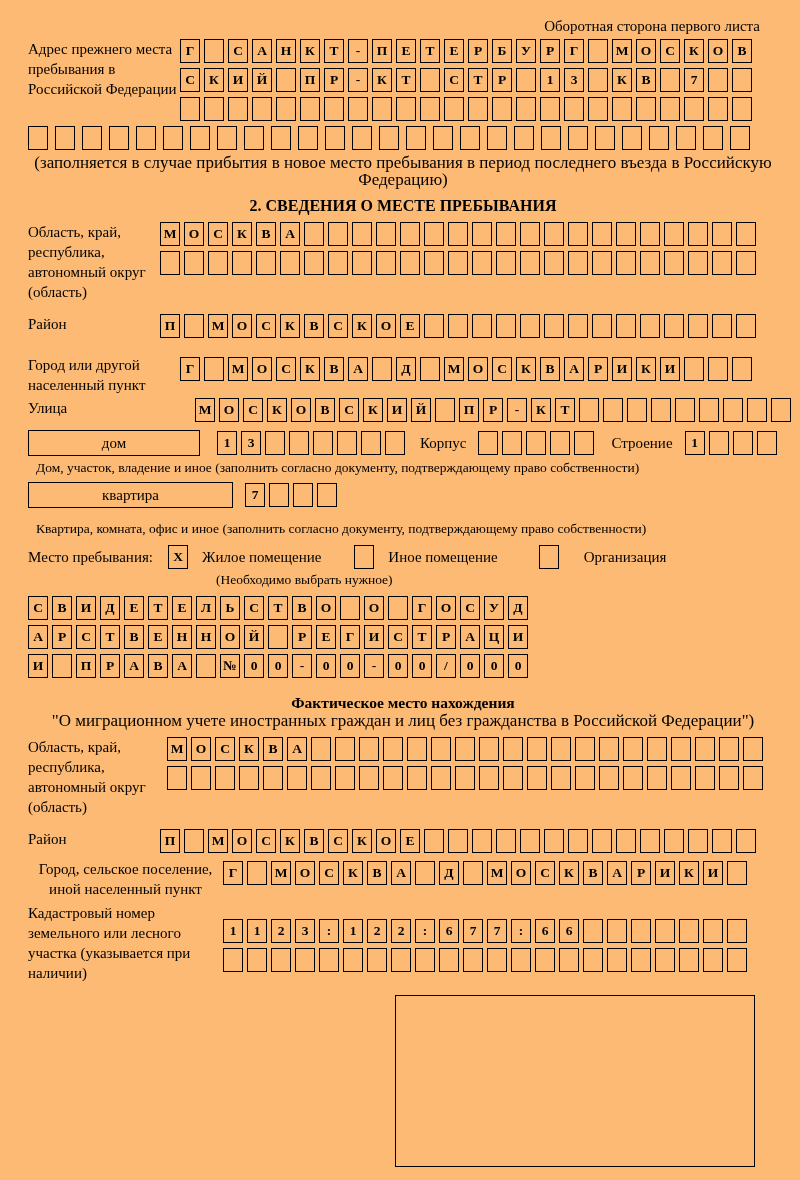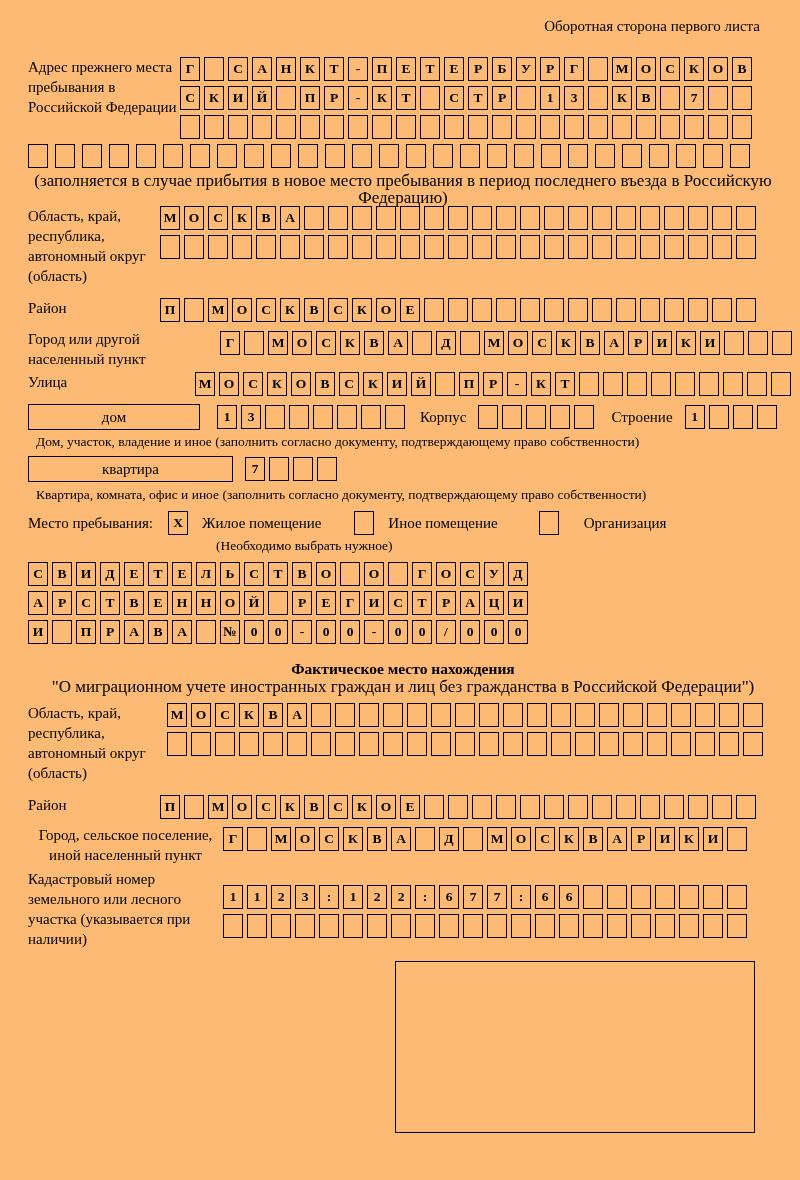--- a/index.html
+++ b/index.html
@@ -32,21 +32,21 @@
   .stamp-box{box-sizing:border-box;border:1.5px solid #000;width:360px;height:172px;}
   .mt4{margin-top:4px;}.mt6{margin-top:6px;}.mt8{margin-top:8px;gap:7px;}
 </style>
 </head>
 <body>
 
 <div class="page">
 
   <div class="header-note">Оборотная сторона первого листа</div>
 
-  <div class="frow" style="margin-top:22px;">
+  <div class="frow" style="margin-top:4px;">
     <div class="flabel" style="width:152px;">Адрес прежнего места пребывания в Российской Федерации</div>
     <div class="rows">
       <div class="cellrow">
           <span class="cell">Г</span>
           <span class="cell"></span>
           <span class="cell">С</span>
           <span class="cell">А</span>
           <span class="cell">Н</span>
           <span class="cell">К</span>
           <span class="cell">Т</span>
@@ -146,20 +146,21 @@
       <span class="cell"></span>
       <span class="cell"></span>
       <span class="cell"></span>
       <span class="cell"></span>
       <span class="cell"></span>
       <span class="cell"></span>
       <span class="cell"></span>
     </div>
   <div class="note center mt4">(заполняется в случае прибытия в новое место пребывания в период последнего въезда в Российскую Федерацию)</div>
 
+  <div class="section-title">2. СВЕДЕНИЯ О МЕСТЕ ПРЕБЫВАНИЯ</div>
 
   <div class="frow">
     <div class="flabel" style="width:132px;">Область, край, республика, автономный округ (область)</div>
     <div class="rows">
       <div class="cellrow">
           <span class="cell">М</span>
           <span class="cell">О</span>
           <span class="cell">С</span>
           <span class="cell">К</span>
           <span class="cell">В</span>
@@ -238,21 +239,21 @@
         <span class="cell"></span>
         <span class="cell"></span>
         <span class="cell"></span>
         <span class="cell"></span>
         <span class="cell"></span>
         <span class="cell"></span>
         <span class="cell"></span>
       </div>
   </div>
 
-  <div class="frow" style="margin-top:7px;gap:40px;">
+  <div class="frow" style="margin-top:17px;">
     <div class="flabel" style="width:152px;">Город или другой населенный пункт</div>
     <div class="cellrow" style="margin-top:2px;">
         <span class="cell">Г</span>
         <span class="cell"></span>
         <span class="cell">М</span>
         <span class="cell">О</span>
         <span class="cell">С</span>
         <span class="cell">К</span>
         <span class="cell">В</span>
         <span class="cell">А</span>
@@ -338,21 +339,21 @@
 
   <div class="inline mt6">
     <div class="widebox" style="width:205px;">квартира</div>
     <div class="cellrow" style="margin-left:12px;">
         <span class="cell">7</span>
         <span class="cell"></span>
         <span class="cell"></span>
         <span class="cell"></span>
       </div>
   </div>
-  <div class="note" style="margin-top:4px;margin-left:8px;font-size:13.5px;">Квартира, комната, офис и иное (заполнить согласно документу, подтверждающему право собственности)</div>
+  <div class="note" style="margin-top:12px;margin-left:8px;font-size:13.5px;">Квартира, комната, офис и иное (заполнить согласно документу, подтверждающему право собственности)</div>
 
   <div class="inline mt8">
     <span class="stay-label">Место пребывания:</span>
     <div class="cellrow" style="margin-left:8px;">
         <span class="cell">X</span>
       </div>
     <span class="stay-label" style="margin-left:7px;">Жилое помещение</span>
     <div class="cellrow" style="margin-left:26px;">
         <span class="cell"></span>
       </div>

